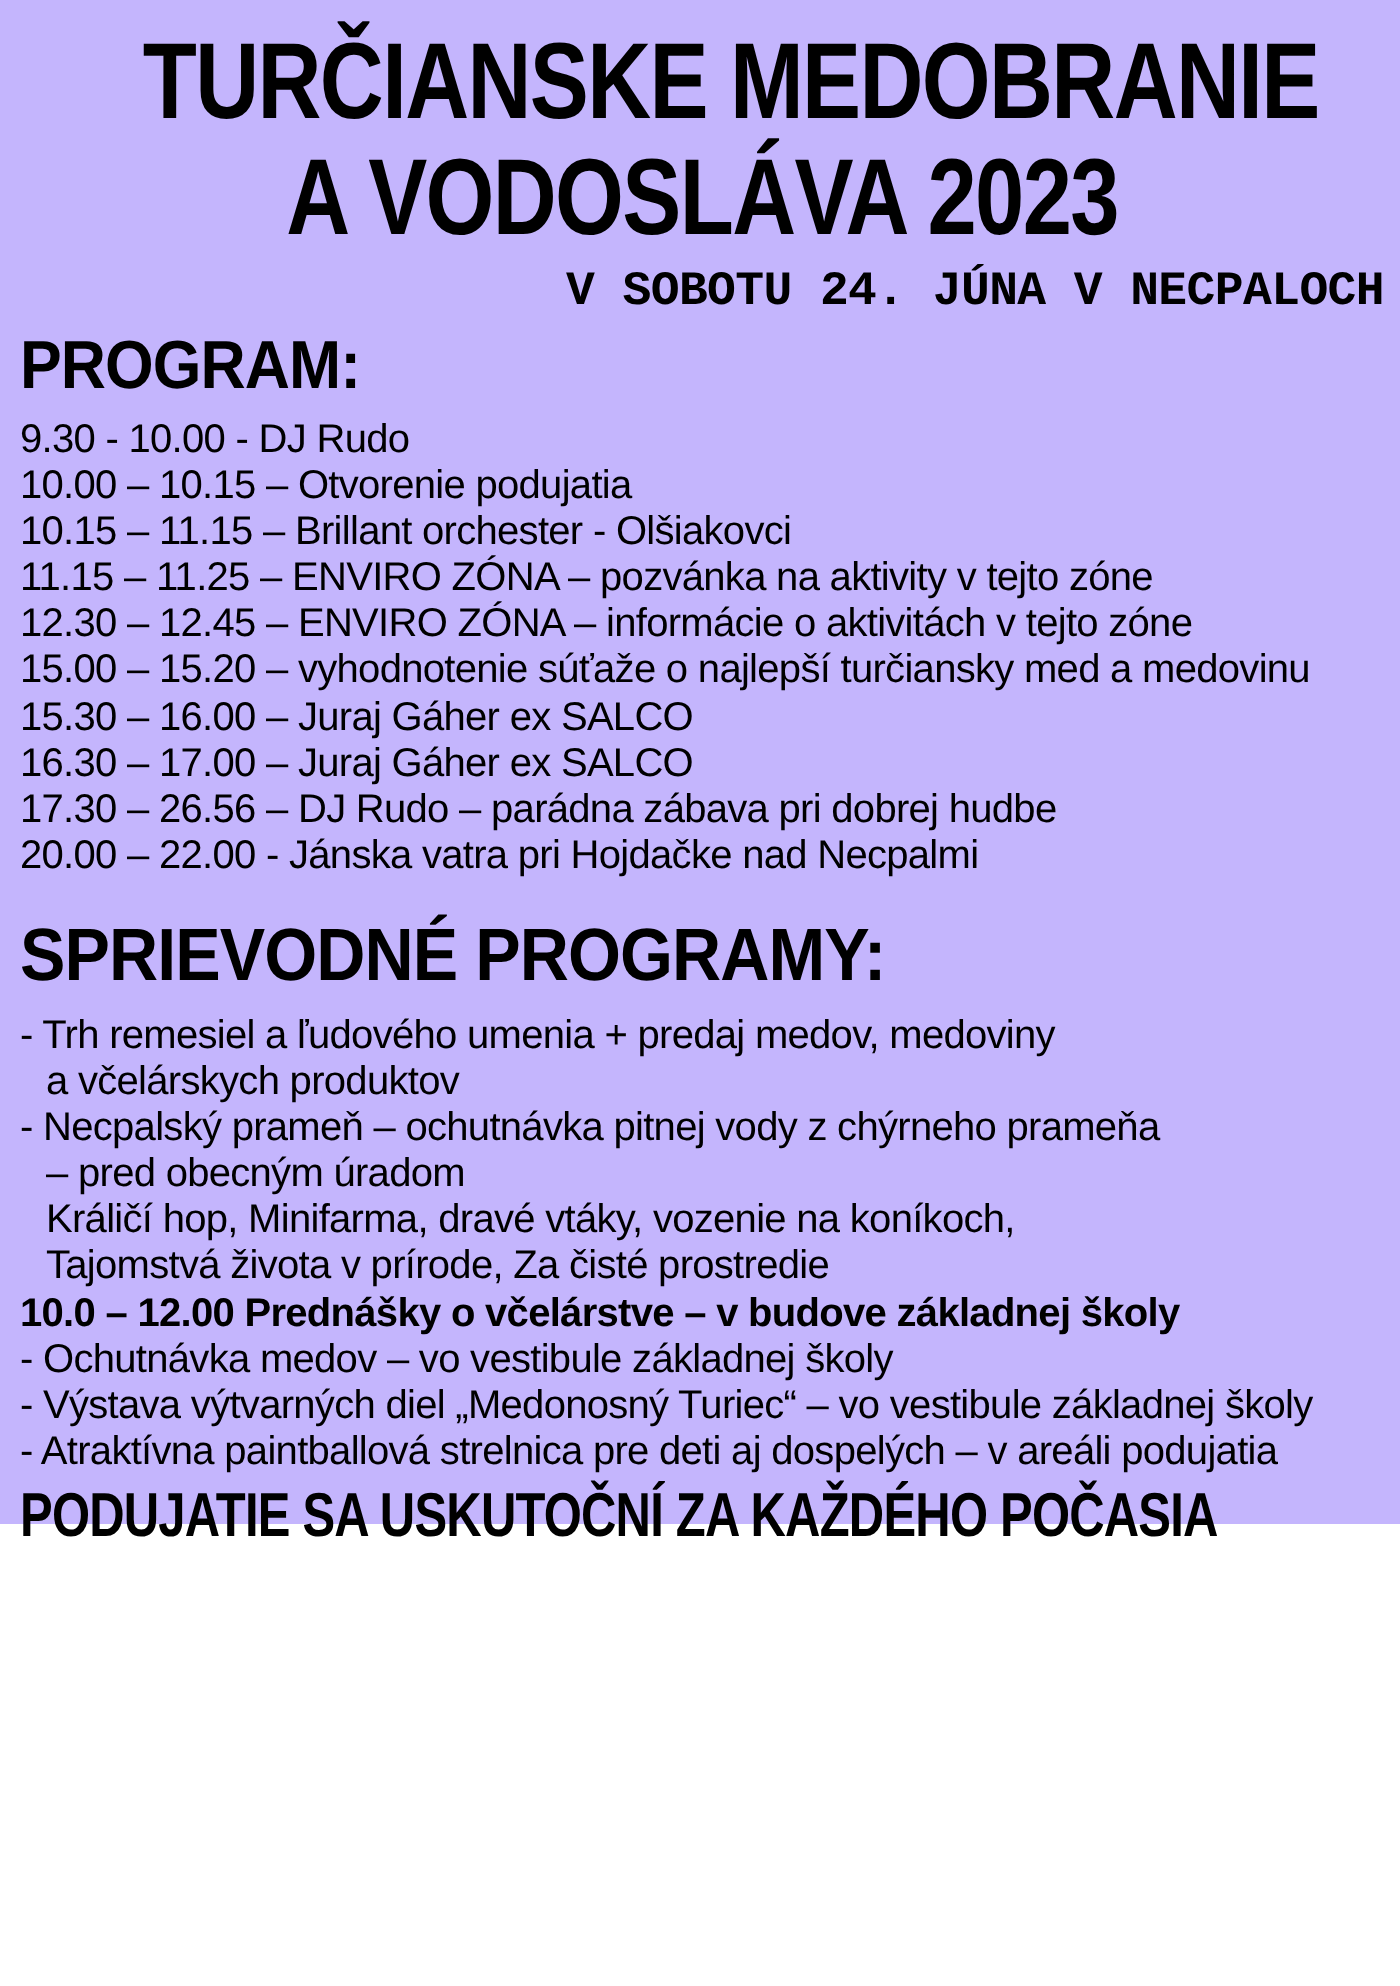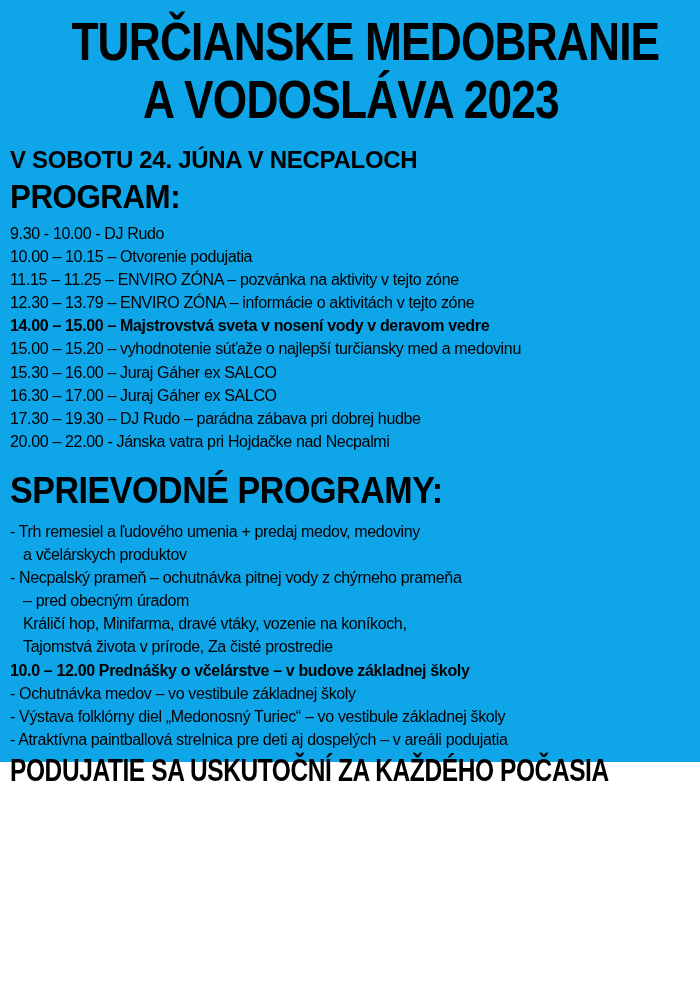--- a/index.html
+++ b/index.html
@@ -12,40 +12,41 @@
     height: 993px;
     overflow: hidden;
     color: #000000;
     font-family: "Liberation Sans", sans-serif;
   }
   .poster {
     box-sizing: border-box;
     width: 700px;
     height: 762px;
     padding: 12px 8px 0 10px;
-    background: #0ea5e9;
+    background: #c4b5fd;
   }
   
   .title-line {
     text-align: center;
     font-weight: bold;
     font-size: 54px;
     line-height: 58px;
     white-space: nowrap;
     transform: scaleX(0.82);
     transform-origin: 50% 50%;
     letter-spacing: -1px;
   }
   .subtitle {
-    text-align: left;
+    text-align: right;
     font-weight: bold;
     font-size: 24px;
     line-height: 27px;
-    margin-top: 18px;
+    margin-top: 5px;
     letter-spacing: -0.3px;
+    font-family: Liberation Mono, monospace;
   }
   .section-heading {
     font-weight: bold;
     white-space: nowrap;
     letter-spacing: -0.5px;
   }
   .program-heading {
     font-size: 34px;
     line-height: 37px;
     margin: 5px 0 7px 0;
@@ -53,21 +54,21 @@
     transform-origin: 0 50%;
   }
   .side-heading {
     font-size: 37px;
     line-height: 41px;
     margin: 17px 0 9px 0;
     transform: scaleX(0.92);
     transform-origin: 0 50%;
   }
   .line {
-    font-size: 16px;
+    font-size: 20px;
     line-height: 23.1px;
     letter-spacing: -0.35px;
     white-space: nowrap;
   }
   .line.bold { font-weight: bold; }
   .line.indent { padding-left: 13px; }
   .footer-notice {
     font-weight: bold;
     font-size: 31px;
     line-height: 35px;
@@ -87,40 +88,40 @@
     <div class="title-line">TURČIANSKE MEDOBRANIE</div>
     <div class="title-line">A VODOSLÁVA 2023</div>
     <div class="subtitle">V SOBOTU 24. JÚNA V NECPALOCH</div>
   </header>
 
   <div class="section-heading program-heading">PROGRAM:</div>
 
   <div id="program-list">
       <div class="line">9.30 - 10.00 - DJ Rudo</div>
       <div class="line">10.00 – 10.15 – Otvorenie podujatia</div>
+      <div class="line">10.15 – 11.15 – Brillant orchester - Olšiakovci</div>
       <div class="line">11.15 – 11.25 – ENVIRO ZÓNA – pozvánka na aktivity v tejto zóne</div>
-      <div class="line">12.30 – 13.79 – ENVIRO ZÓNA – informácie o aktivitách v tejto zóne</div>
-      <div class="line bold">14.00 – 15.00 – Majstrovstvá sveta v nosení vody v deravom vedre</div>
+      <div class="line">12.30 – 12.45 – ENVIRO ZÓNA – informácie o aktivitách v tejto zóne</div>
       <div class="line">15.00 – 15.20 – vyhodnotenie súťaže o najlepší turčiansky med a medovinu</div>
       <div class="line">15.30 – 16.00 – Juraj Gáher ex SALCO</div>
       <div class="line">16.30 – 17.00 – Juraj Gáher ex SALCO</div>
-      <div class="line">17.30 – 19.30 – DJ Rudo – parádna zábava pri dobrej hudbe</div>
+      <div class="line">17.30 – 26.56 – DJ Rudo – parádna zábava pri dobrej hudbe</div>
       <div class="line">20.00 – 22.00 - Jánska vatra pri Hojdačke nad Necpalmi</div>
     </div>
 
   <div class="section-heading side-heading">SPRIEVODNÉ PROGRAMY:</div>
 
   <div id="side-list">
       <div class="line">- Trh remesiel a ľudového umenia + predaj medov, medoviny</div>
       <div class="line indent">a včelárskych produktov</div>
       <div class="line">- Necpalský prameň – ochutnávka pitnej vody z chýrneho prameňa</div>
       <div class="line indent">– pred obecným úradom</div>
       <div class="line indent">Králičí hop, Minifarma, dravé vtáky, vozenie na koníkoch,</div>
       <div class="line indent">Tajomstvá života v prírode, Za čisté prostredie</div>
       <div class="line bold">10.0 – 12.00 Prednášky o včelárstve – v budove základnej školy</div>
       <div class="line">- Ochutnávka medov – vo vestibule základnej školy</div>
-      <div class="line">- Výstava folklórny diel „Medonosný Turiec“ – vo vestibule základnej školy</div>
+      <div class="line">- Výstava výtvarných diel „Medonosný Turiec“ – vo vestibule základnej školy</div>
       <div class="line">- Atraktívna paintballová strelnica pre deti aj dospelých – v areáli podujatia</div>
     </div>
 
   <div class="footer-notice">PODUJATIE SA USKUTOČNÍ ZA KAŽDÉHO POČASIA</div>
 
 </div>
 
 </body></html>

